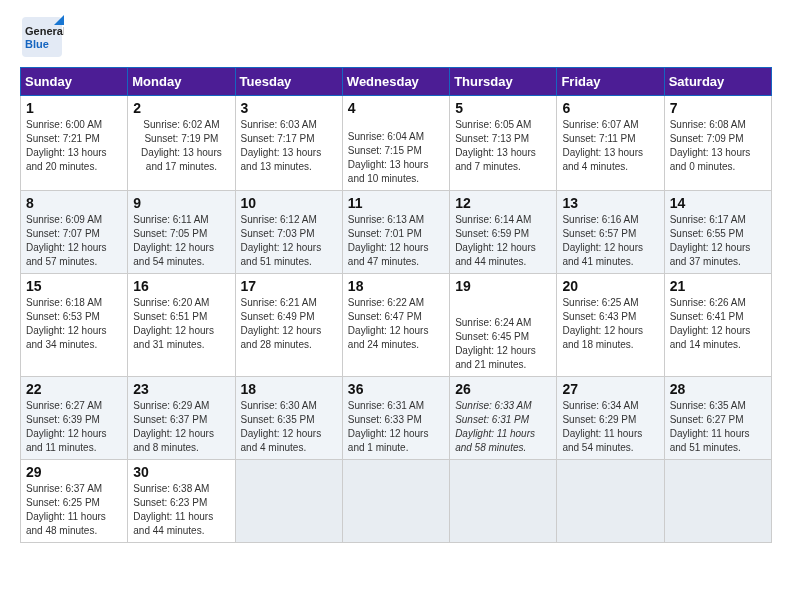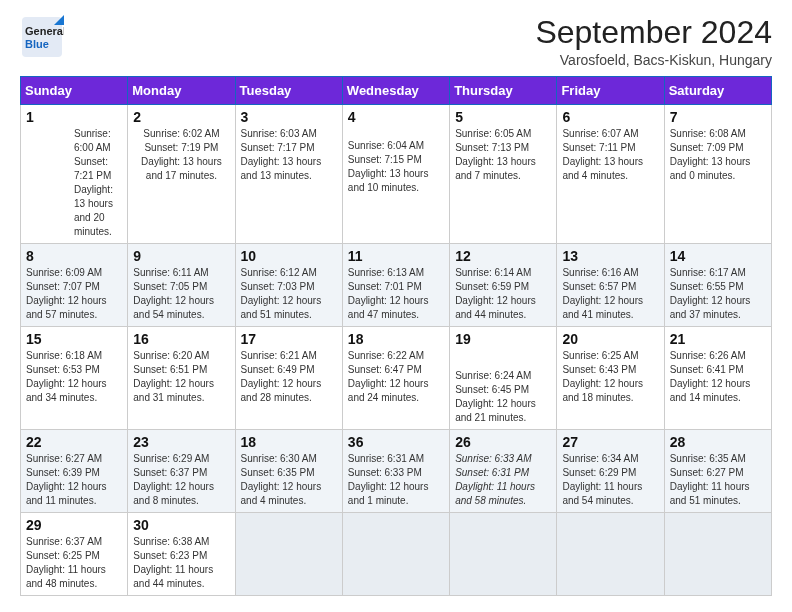--- a/index.html
+++ b/index.html
@@ -46,21 +46,21 @@
       color: #444;
       margin-top: 2px;
     }
     .calendar {
       width: 100%;
       border-collapse: collapse;
       margin-top: 6px;
       table-layout: fixed;
     }
     .calendar thead th {
-      background: #6d28d9;
+      background: #4c1d95;
       color: #fff;
       font-size: 13px;
       font-weight: bold;
       padding: 6px 4px;
       text-align: left;
       border: 1px solid #1565c0;
     }
     .calendar tbody td {
       vertical-align: top;
       border: 1px solid #ccc;
@@ -97,44 +97,40 @@
     <div class="logo">
       <div class="logo-icon">
         <svg width="44" height="44" viewBox="0 0 44 44">
           <rect x="2" y="2" width="40" height="40" rx="4" fill="#e3eaf5"></rect>
           <text x="5" y="20" font-size="11" font-weight="bold" fill="#222" font-family="Arial">General</text>
           <text x="5" y="33" font-size="11" font-weight="bold" fill="#1565c0" font-family="Arial">Blue</text>
           <polygon points="34,10 44,10 44,0" fill="#1976d2"></polygon>
         </svg>
       </div>
     </div>
-    <div class="title-block">
-      <div class="month-title">September 2024</div>
-      <div class="location">Varosfoeld, Bacs-Kiskun, Hungary</div>
-    </div>
   </div>
 
   <table class="calendar">
     <thead>
       <tr>
 
       <th>Sunday</th>
           <th>Monday</th>
           <th>Tuesday</th>
           <th>Wednesday</th>
           <th>Thursday</th>
           <th>Friday</th>
           <th>Saturday</th>
         </tr>
     </thead>
     <tbody id="calendar-body">
     <tr>
           <td>
             <span class="day-num">1</span>
-            <div class="day-info" style="white-space: pre-line; margin-left: 48px;">Sunrise: 6:00 AM
+            <div class="day-info" style="white-space: pre-line;">Sunrise: 6:00 AM
 Sunset: 7:21 PM
 Daylight: 13 hours
 and 20 minutes.</div>
           </td>
           <td>
             <span class="day-num">2</span>
             <div class="day-info" style="white-space: pre-line; text-align: center;">Sunrise: 6:02 AM
 Sunset: 7:19 PM
 Daylight: 13 hours
 and 17 minutes.</div>

